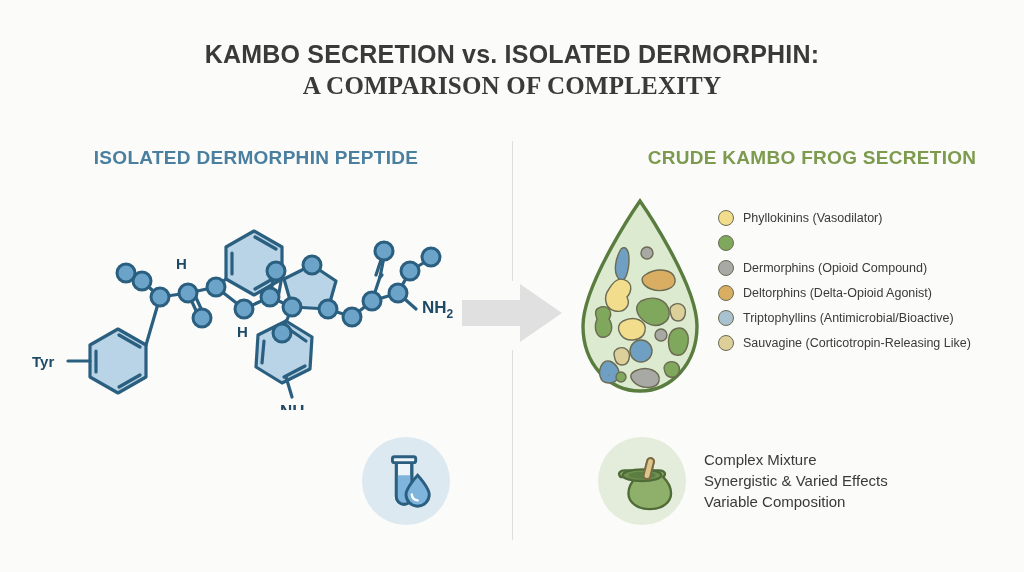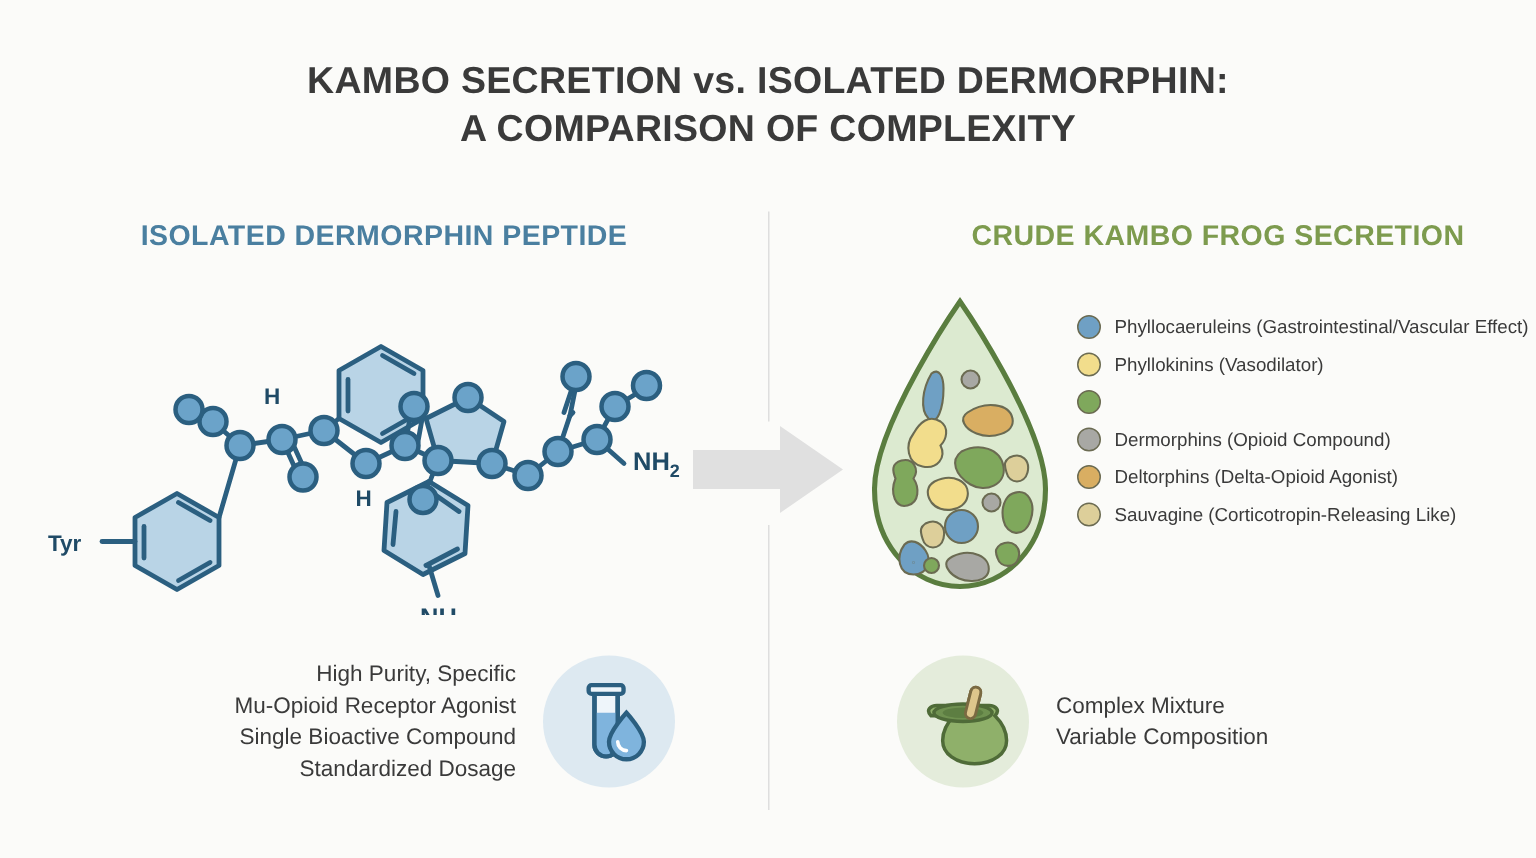--- a/index.html
+++ b/index.html
@@ -177,21 +177,21 @@
   }
   .txt-line { display: block; }
 </style>
 </head>
 <body style="background: rgb(251, 251, 249);">
 
 <div id="infographic">
 
   <div class="title-block">
     <div class="title-line" style="color: rgb(58, 58, 58);">KAMBO SECRETION vs. ISOLATED DERMORPHIN:</div>
-    <div class="title-line" style="color: rgb(58, 58, 58);">A COMPARISON OF COMPLEXITY</div>
+    <div class="title-line" style="color: rgb(58, 58, 58); font-family: Liberation Serif, serif;">A COMPARISON OF COMPLEXITY</div>
   </div>
 
   <div class="divider top" style="background: rgb(222, 222, 222);"></div>
   <div class="divider bot" style="background: rgb(222, 222, 222);"></div>
 
   <div class="col-header left" style="color: rgb(74, 127, 160); text-align: center;">ISOLATED DERMORPHIN PEPTIDE</div>
   <div class="col-header right" style="color: rgb(125, 155, 78); margin-left: 44px;">CRUDE KAMBO FROG SECRETION</div>
 
   <div class="molecule-wrap">
     <svg viewBox="0 0 440 225" width="440" height="225">
@@ -311,51 +311,45 @@
         <circle cx="34" cy="178" r="0.1" fill="none"></circle>
         <circle cx="46" cy="180" r="5" fill="#7fa85c"></circle>
         <path d="M60 174 C72 168 86 174 84 184 C82 193 64 192 58 184 C54 179 56 176 60 174 Z" fill="#a8a8a4"></path>
         <path d="M92 166 C100 162 106 168 104 175 C102 182 92 182 90 175 C88 170 89 168 92 166 Z" fill="#7fa85c"></path>
       </g>
     </svg>
   </div>
 
   <div class="legend">
     <div class="legend-row">
-      <span class="legend-swatch" style="background: rgb(111, 160, 196);"></span>
-      <span class="legend-label">Phyllocaeruleins (Gastrointestinal/Vascular Effect)</span>
-    </div>
-    <div class="legend-row">
       <span class="legend-swatch" style="background: rgb(242, 221, 140);"></span>
       <span class="legend-label">Phyllokinins (Vasodilator)</span>
     </div>
     <div class="legend-row">
       <span class="legend-swatch" style="background: rgb(127, 168, 92);"></span>
     </div>
     <div class="legend-row">
       <span class="legend-swatch" style="background: rgb(168, 168, 164);"></span>
       <span class="legend-label">Dermorphins (Opioid Compound)</span>
     </div>
     <div class="legend-row">
       <span class="legend-swatch" style="background: rgb(217, 174, 98);"></span>
       <span class="legend-label">Deltorphins (Delta-Opioid Agonist)</span>
     </div>
     <div class="legend-row">
+      <span class="legend-swatch" style="background: rgb(168, 195, 207);"></span>
+      <span class="legend-label">Triptophyllins (Antimicrobial/Bioactive)</span>
+    </div>
+    <div class="legend-row">
       <span class="legend-swatch" style="background: rgb(221, 207, 154);"></span>
       <span class="legend-label">Sauvagine (Corticotropin-Releasing Like)</span>
     </div>
   </div>
 
   <div class="bottom-left">
-    <div class="bl-text">
-      <span class="txt-line">High Purity, Specific</span>
-      <span class="txt-line">Mu-Opioid Receptor Agonist</span>
-      <span class="txt-line">Single Bioactive Compound</span>
-      <span class="txt-line">Standardized Dosage</span>
-    </div>
     <div class="icon-circle blue" style="background: rgb(221, 233, 241);">
       <svg viewBox="0 0 64 64" width="62" height="62">
         <path d="M22 10 h16 v38 a8 8 0 0 1 -16 0 Z" fill="#eef5fa" stroke="#2b5f80" stroke-width="3"></path>
         <path d="M22 26 h16 v22 a8 8 0 0 1 -16 0 Z" fill="#7fb4dd" stroke="none"></path>
         <path d="M22 10 h16 v38 a8 8 0 0 1 -16 0 Z" fill="none" stroke="#2b5f80" stroke-width="3"></path>
         <rect x="18" y="7" width="24" height="6" rx="2" fill="#eef5fa" stroke="#2b5f80" stroke-width="3"></rect>
         <path d="M44 26 C44 26 56 39 56 46 A12 12 0 0 1 32 46 C32 39 44 26 44 26 Z" fill="#7fb4dd" stroke="#2b5f80" stroke-width="3"></path>
         <path d="M38 46 a6 6 0 0 0 6 6" fill="none" stroke="#ffffff" stroke-width="2.5" stroke-linecap="round"></path>
       </svg>
     </div>
@@ -366,17 +360,18 @@
       <svg viewBox="0 0 64 64" width="62" height="62">
         <rect x="35" y="8" width="7" height="26" rx="3.5" transform="rotate(14 38 21)" fill="#ddc68c" stroke="#7a6a42" stroke-width="2"></rect>
         <path d="M10 28 C6 24 10 21 14 21 h36 c4 0 8 3 4 7 c5 5 8 11 8 17 c0 9 -9 16 -22 16 c-13 0 -22 -7 -22 -16 c0 -6 3 -12 8 -17 Z" fill="#8fb06a" stroke="#4f6b38" stroke-width="2.4"></path>
         <ellipse cx="32" cy="26" rx="20" ry="6" fill="#6f9150" stroke="#4f6b38" stroke-width="2.4"></ellipse>
         <ellipse cx="32" cy="26" rx="14" ry="3.6" fill="#5d7e42" stroke="none"></ellipse>
         <rect x="35" y="8" width="7" height="22" rx="3.5" transform="rotate(14 38 21)" fill="#ddc68c" stroke="#7a6a42" stroke-width="2"></rect>
       </svg>
     </div>
     <div class="br-text">
       <span class="txt-line">Complex Mixture</span>
+      <span class="txt-line">Synergistic &amp; Varied Effects</span>
       <span class="txt-line">Variable Composition</span>
     </div>
   </div>
 
 </div>
 
 </body></html>

